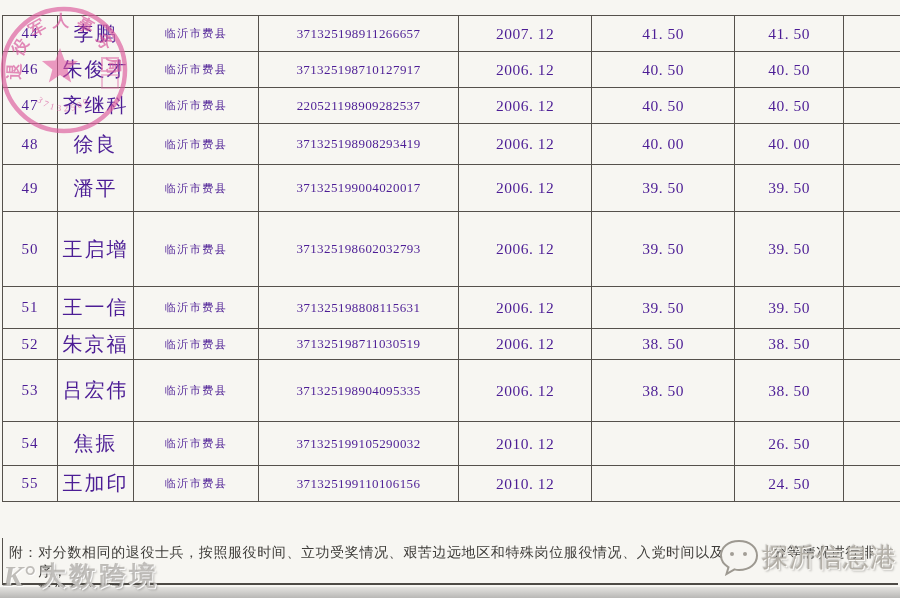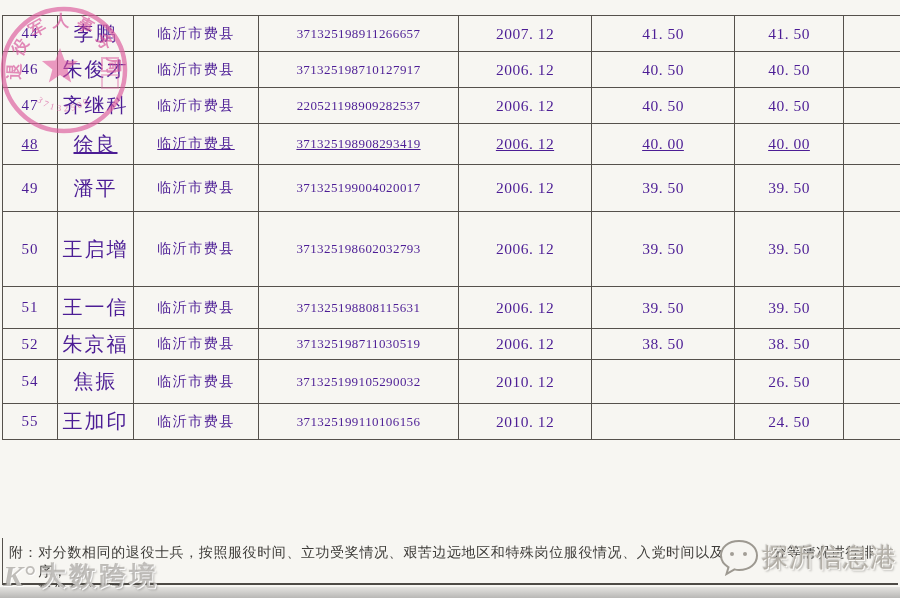--- a/index.html
+++ b/index.html
@@ -34,21 +34,21 @@
   col.c-no{width:55px}
   col.c-name{width:76px}
   col.c-region{width:125px}
   col.c-id{width:200px}
   col.c-date{width:133px}
   col.c-score1{width:143px}
   col.c-score2{width:109px}
   col.c-extra{width:56px}
   td.col-no{font-size:15px;letter-spacing:1px;}
   td.col-name{font-size:20px;letter-spacing:2px;font-weight:500;}
-  td.col-region{font-size:14px;letter-spacing:1.5px;font-weight:500;}
+  td.col-region{font-size:11px;letter-spacing:1.5px;font-weight:500;}
   td.col-id{font-size:13px;letter-spacing:.4px;}
   td.col-date,td.col-score1,td.col-score2{font-size:15.5px;letter-spacing:.5px;}
   
   .note{
     position:absolute;left:2px;top:538px;width:896px;height:47px;
     border-left:1.5px solid #55514c;border-bottom:2px solid #4d4a45;
     box-sizing:border-box;
     display:flex;align-items:flex-start;
     padding:5px 0 0 6px;
     color:#3e3c39;font-size:14px;line-height:19px;letter-spacing:.6px;
@@ -125,21 +125,21 @@
       <tr style="height: 36px; margin-top: 22px;">
         <td class="col-no">47</td>
         <td class="col-name">齐继科</td>
         <td class="col-region">临沂市费县</td>
         <td class="col-id">220521198909282537</td>
         <td class="col-date">2006. 12</td>
         <td class="col-score1">40. 50</td>
         <td class="col-score2">40. 50</td>
         <td class="col-extra"></td>
       </tr>
-      <tr style="height: 41px; text-decoration: underline;">
+      <tr style="height: 41px;">
         <td class="col-no">48</td>
         <td class="col-name">徐良</td>
         <td class="col-region">临沂市费县</td>
         <td class="col-id">371325198908293419</td>
         <td class="col-date">2006. 12</td>
         <td class="col-score1">40. 00</td>
         <td class="col-score2">40. 00</td>
         <td class="col-extra"></td>
       </tr>
       <tr style="height: 47px;">
@@ -170,20 +170,30 @@
         <td class="col-date">2006. 12</td>
         <td class="col-score1">39. 50</td>
         <td class="col-score2">39. 50</td>
         <td class="col-extra"></td>
       </tr>
       <tr style="height: 31px; margin-left: 36px;">
         <td class="col-no">52</td>
         <td class="col-name">朱京福</td>
         <td class="col-region">临沂市费县</td>
         <td class="col-id">371325198711030519</td>
+        <td class="col-date">2006. 12</td>
+        <td class="col-score1">38. 50</td>
+        <td class="col-score2">38. 50</td>
+        <td class="col-extra"></td>
+      </tr>
+      <tr style="height: 62px;">
+        <td class="col-no">53</td>
+        <td class="col-name">吕宏伟</td>
+        <td class="col-region">临沂市费县</td>
+        <td class="col-id">371325198904095335</td>
         <td class="col-date">2006. 12</td>
         <td class="col-score1">38. 50</td>
         <td class="col-score2">38. 50</td>
         <td class="col-extra"></td>
       </tr>
       <tr style="height: 44px;">
         <td class="col-no">54</td>
         <td class="col-name">焦振</td>
         <td class="col-region">临沂市费县</td>
         <td class="col-id">371325199105290032</td>

